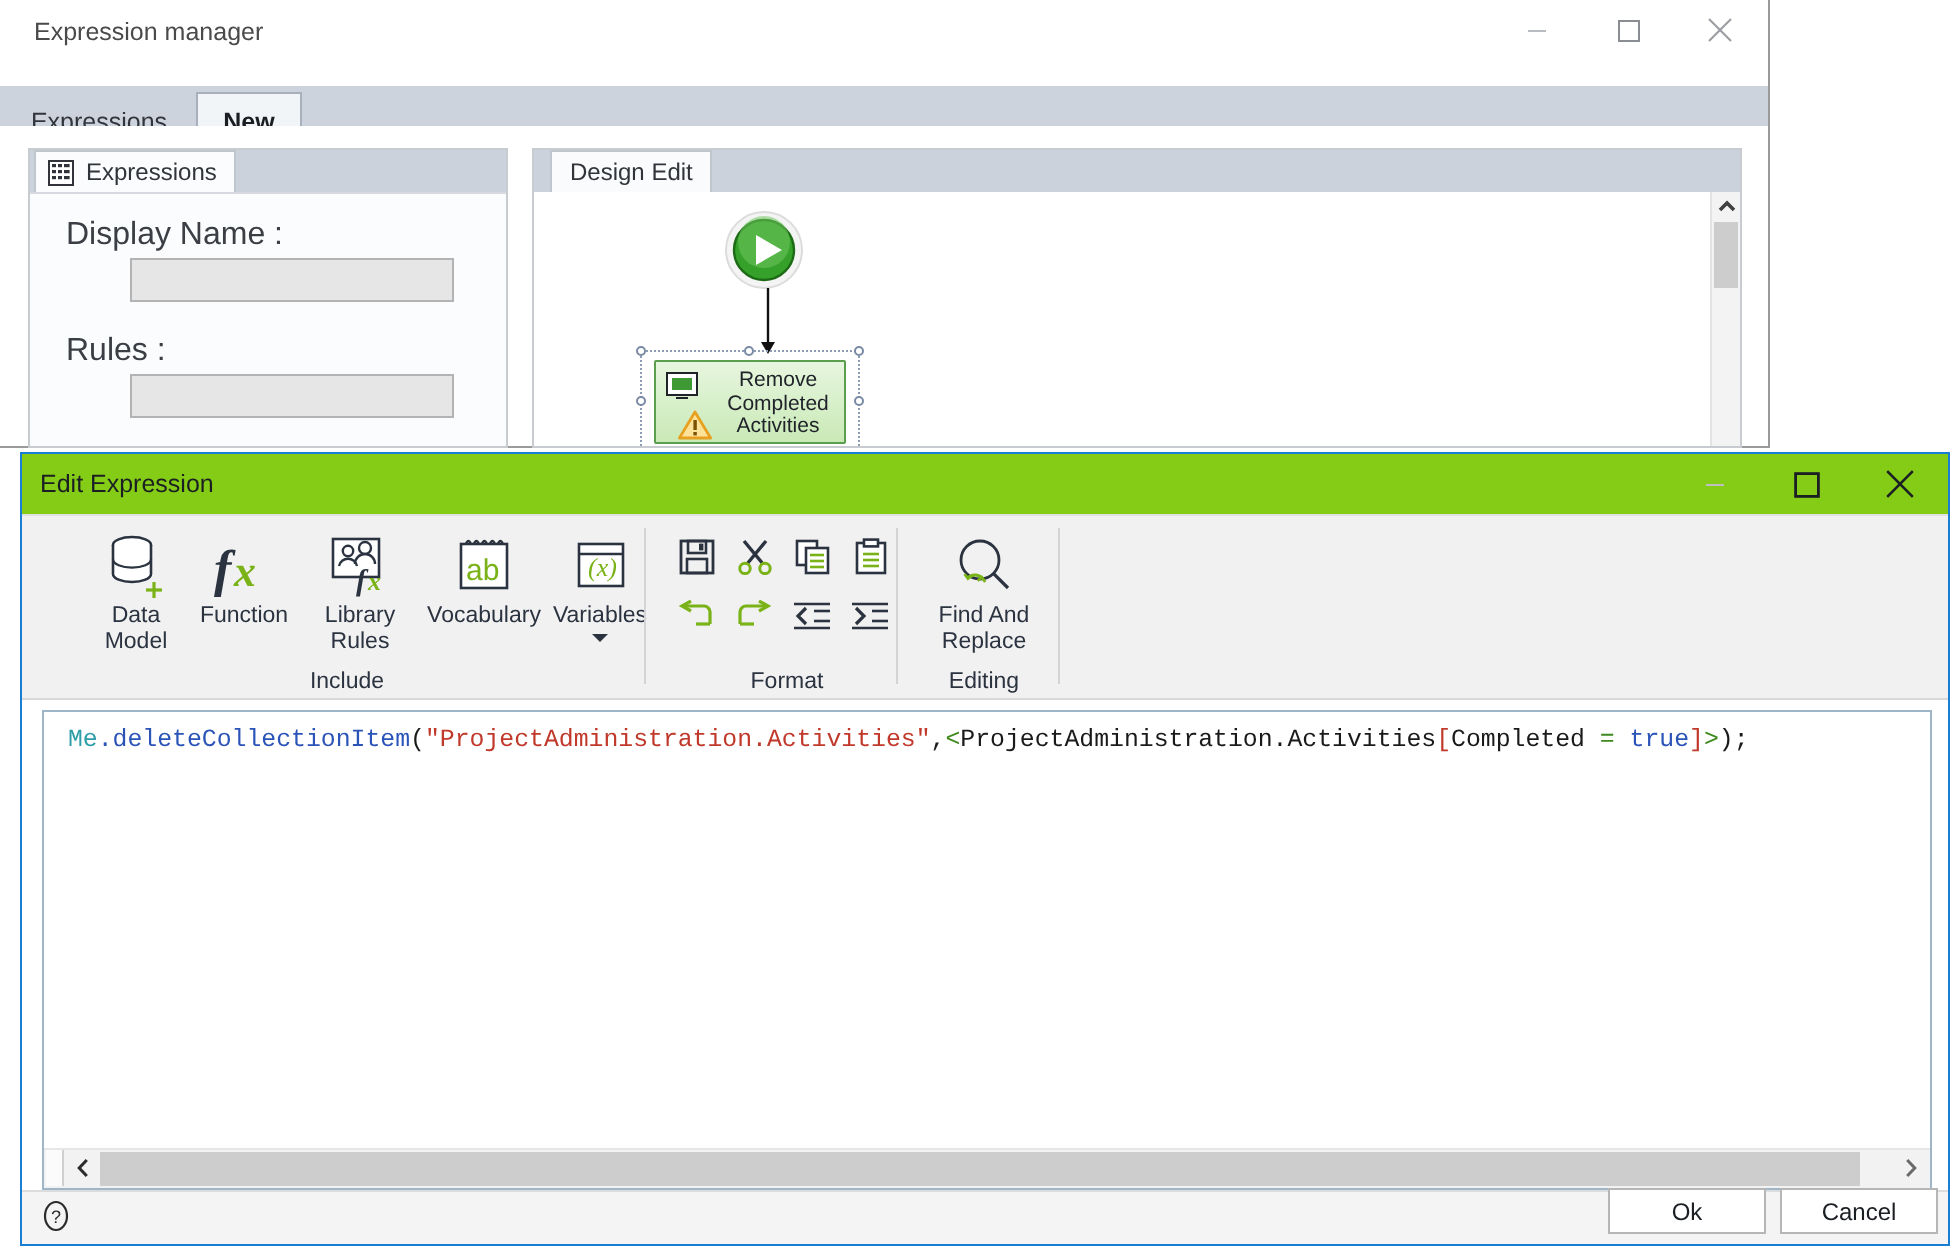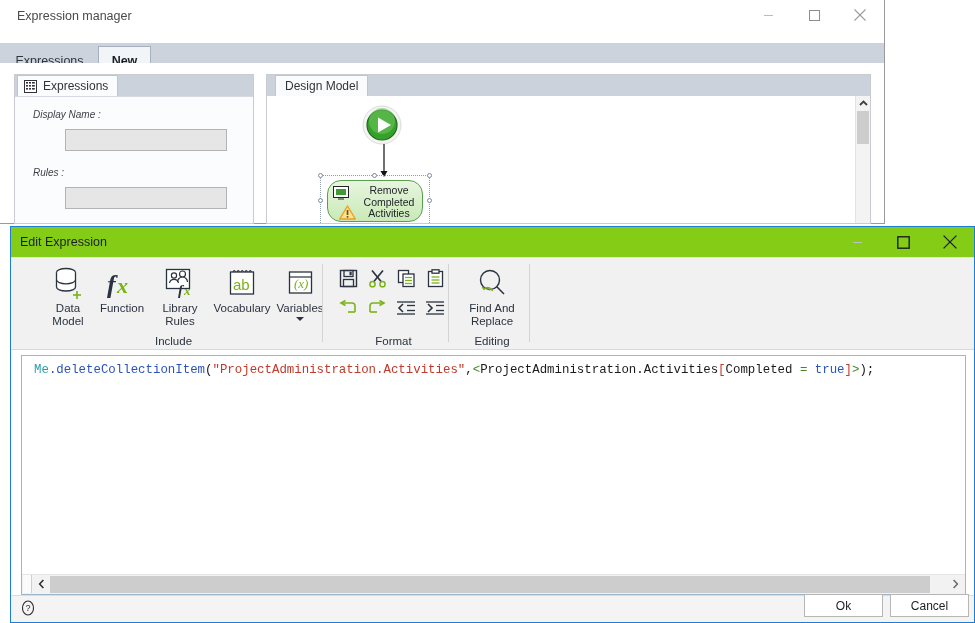--- a/index.html
+++ b/index.html
@@ -139,24 +139,23 @@
   }
   #props-fields {
     position: absolute;
     left: 0; top: 21px;
     right: 0; bottom: 0;
     background: #fbfcfd;
     border-top: 1px solid #d6dae0;
   }
   .prop-label {
     position: absolute;
-    font-size: 10px;
+    font-size: 16px;
     color: #3b3f45;
     white-space: nowrap;
-    font-style: italic;
   }
   .prop-input {
     position: absolute;
     height: 22px;
     background: #e6e6e6;
     border: 1px solid #b3b3b3;
     box-sizing: border-box;
   }
   #lbl-display-name { left: 18px; top: 12px; }
   #inp-display-name { left: 50px; top: 32px; width: 162px; }
@@ -244,21 +243,21 @@
     left: 0; top: 0;
     width: 110px; height: 52px;
     border: 1px dotted #8d9bb5;
     box-sizing: border-box;
   }
   #activity-box {
     position: absolute;
     left: 7px; top: 5px;
     width: 96px; height: 42px;
     border: 1px solid #5a9e4e;
-    border-radius: 14px;
+    border-radius: 1px;
     background: linear-gradient(#e7f6df, #c9e9b6);
     box-sizing: border-box;
   }
   #activity-label {
     position: absolute;
     left: 28px; top: 4px;
     width: 66px;
     text-align: center;
     font-size: 10.5px;
     line-height: 11.5px;
@@ -541,21 +540,21 @@
         <div class="prop-label" id="lbl-display-name">Display Name :</div>
         <input class="prop-input" id="inp-display-name" type="text" value="" style="">
         <div class="prop-label" id="lbl-name">Rules :</div>
         <input class="prop-input" id="inp-name" type="text" value="" style="">
       </div>
     </div>
 
     <div id="design-pane">
       <div id="design-tabrow"></div>
       <div id="design-tab">
-        <span>Design Model</span>
+        <span>Design Edit</span>
       </div>
 
       <div id="design-canvas">
 
         <div id="start-node">
           <svg width="40" height="40" viewBox="0 0 40 40">
             <circle cx="20" cy="20" r="19" fill="#f4f4f4" stroke="#dcdcdc" stroke-width="1"></circle>
             <circle cx="20" cy="20" r="15" fill="#35a12b" stroke="#1d6b16" stroke-width="1.2"></circle>
             <circle cx="20" cy="16" r="13" fill="#6fc95f" opacity="0.55"></circle>
             <polygon points="16,12.5 29,20 16,27.5" fill="#ffffff"></polygon>

